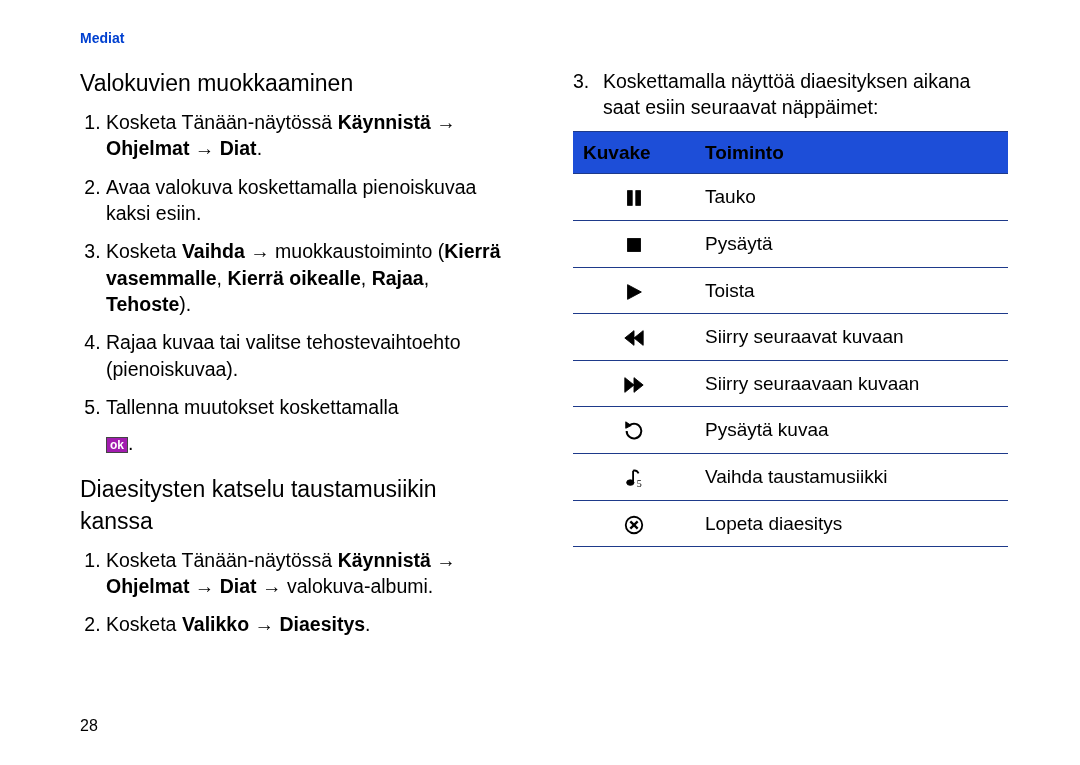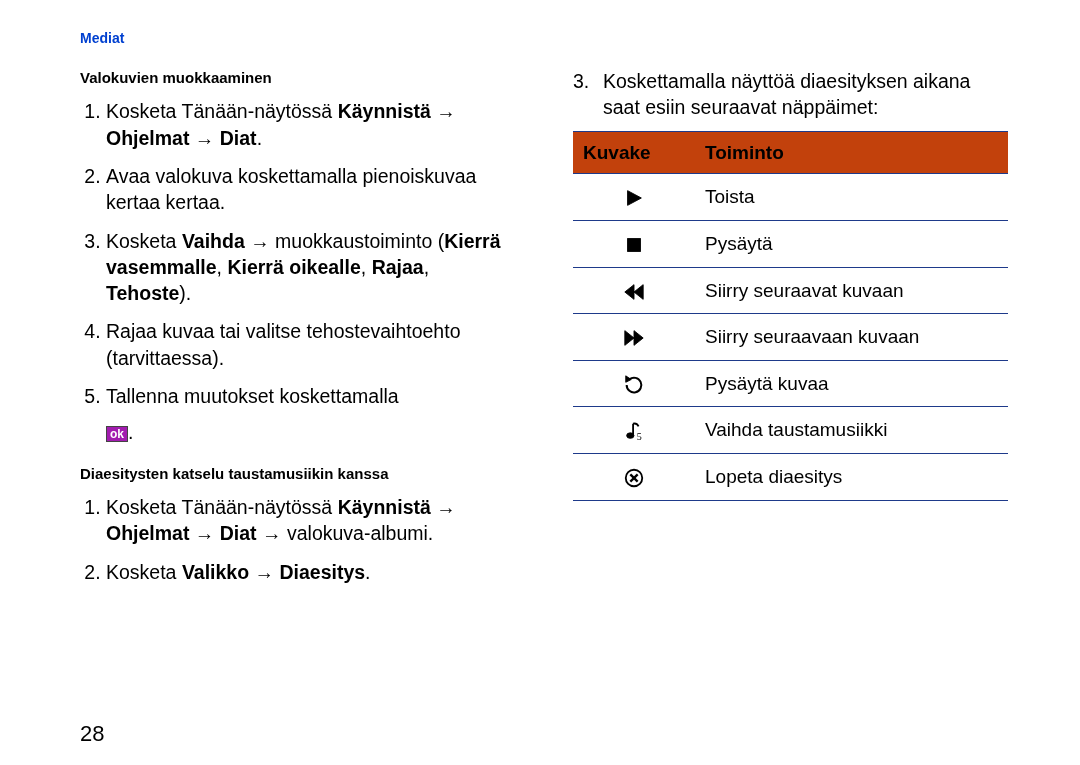--- a/index.html
+++ b/index.html
@@ -27,22 +27,22 @@
   .columns {
     display: flex;
     gap: 58px;
   }
   .col {
     width: 440px;
     font-size: 19.5px;
     line-height: 1.35;
   }
   h2 {
-    font-size: 15px;
-    font-weight: bold;
+    font-size: 23px;
+    font-weight: normal;
     margin: 0 0 10px 0;
   }
   ol {
     margin: 0 0 20px 0;
     padding-left: 26px;
   }
   ol li {
     margin-bottom: 12px;
   }
   .b { font-weight: bold; }
@@ -61,63 +61,63 @@
     padding-left: 26px;
     margin-top: -10px;
     margin-bottom: 18px;
   }
   table {
     border-collapse: collapse;
     width: 100%;
     margin-top: 8px;
   }
   th {
-    background: #c2410c;
+    background: #1d4ed8;
     text-align: left;
     font-weight: bold;
     font-size: 19px;
     padding: 8px 10px;
     border-top: 1.5px solid #1e3a8a;
     border-bottom: 1.5px solid #1e3a8a;
   }
   th.kc { width: 102px; }
   td {
     padding: 10px 10px;
     border-bottom: 1px solid #1e3a8a;
     font-size: 19px;
     vertical-align: middle;
   }
   td.ic { text-align: center; width: 102px; }
   .icon { display: inline-block; vertical-align: middle; }
   .pagenum {
     position: absolute;
     left: 80px;
-    bottom: 18px;
-    font-size: 22px;
+    bottom: 30px;
+    font-size: 16px;
   }
 </style>
 </head>
 <body>
 
 <div class="page">
   <div class="section-tag">Mediat</div>
 
   <div class="columns">
 
     <div class="col">
       <h2>Valokuvien muokkaaminen</h2>
       <ol>
         <li>
           <span>Kosketa Tänään-näytössä </span><span class="b">Käynnistä → Ohjelmat → Diat</span><span>.</span>
         </li>
-        <li><span>Avaa valokuva koskettamalla pienoiskuvaa kertaa kertaa.</span></li>
+        <li><span>Avaa valokuva koskettamalla pienoiskuvaa kaksi esiin.</span></li>
         <li>
           <span>Kosketa </span><span class="b">Vaihda</span><span> → muokkaus­toiminto (</span><span class="b">Kierrä vasemmalle</span><span>, </span><span class="b">Kierrä oikealle</span><span>, </span><span class="b">Rajaa</span><span>, </span><span class="b">Tehoste</span><span>).</span>
         </li>
-        <li><span>Rajaa kuvaa tai valitse tehostevaihtoehto (tarvittaessa).</span></li>
+        <li><span>Rajaa kuvaa tai valitse tehostevaihtoehto (pienoiskuvaa).</span></li>
         <li><span>Tallenna muutokset koskettamalla</span></li>
       </ol>
       <div class="ok-wrap">
         <span class="ok-badge">ok</span><span>.</span>
       </div>
 
       <h2>Diaesitysten katselu taustamusiikin kanssa</h2>
       <ol>
         <li>
           <span>Kosketa Tänään-näytössä </span><span class="b">Käynnistä → Ohjelmat → Diat</span><span> → valokuva-albumi.</span>
@@ -137,29 +137,36 @@
       <table>
         <thead>
           <tr>
             <th class="kc">Kuvake</th>
             <th>Toiminto</th>
           </tr>
         </thead>
         <tbody id="icon-rows">
             <tr>
               <td class="ic"><svg class="icon" width="22" height="22" viewBox="0 0 24 24" fill="#000" stroke="#000">
+                  <rect x="5" y="4" width="5" height="16"></rect>
+                  <rect x="14" y="4" width="5" height="16"></rect>
+                </svg></td>
+              <td>Tauko</td>
+            </tr>
+            <tr>
+              <td class="ic"><svg class="icon" width="22" height="22" viewBox="0 0 24 24" fill="#000" stroke="#000">
+                  <rect x="5" y="5" width="14" height="14"></rect>
+                </svg></td>
+              <td>Pysäytä</td>
+            </tr>
+            <tr>
+              <td class="ic"><svg class="icon" width="22" height="22" viewBox="0 0 24 24" fill="#000" stroke="#000">
                   <polygon points="5,4 20,12 5,20"></polygon>
                 </svg></td>
               <td>Toista</td>
-            </tr>
-            <tr>
-              <td class="ic"><svg class="icon" width="22" height="22" viewBox="0 0 24 24" fill="#000" stroke="#000">
-                  <rect x="5" y="5" width="14" height="14"></rect>
-                </svg></td>
-              <td>Pysäytä</td>
             </tr>
             <tr>
               <td class="ic"><svg class="icon" width="22" height="22" viewBox="0 0 24 24" fill="#000" stroke="#000">
                   <polygon points="12,4 2,12 12,20"></polygon>
                   <polygon points="22,4 12,12 22,20"></polygon>
                 </svg></td>
               <td>Siirry seuraavat kuvaan</td>
             </tr>
             <tr>
               <td class="ic"><svg class="icon" width="22" height="22" viewBox="0 0 24 24" fill="#000" stroke="#000">

